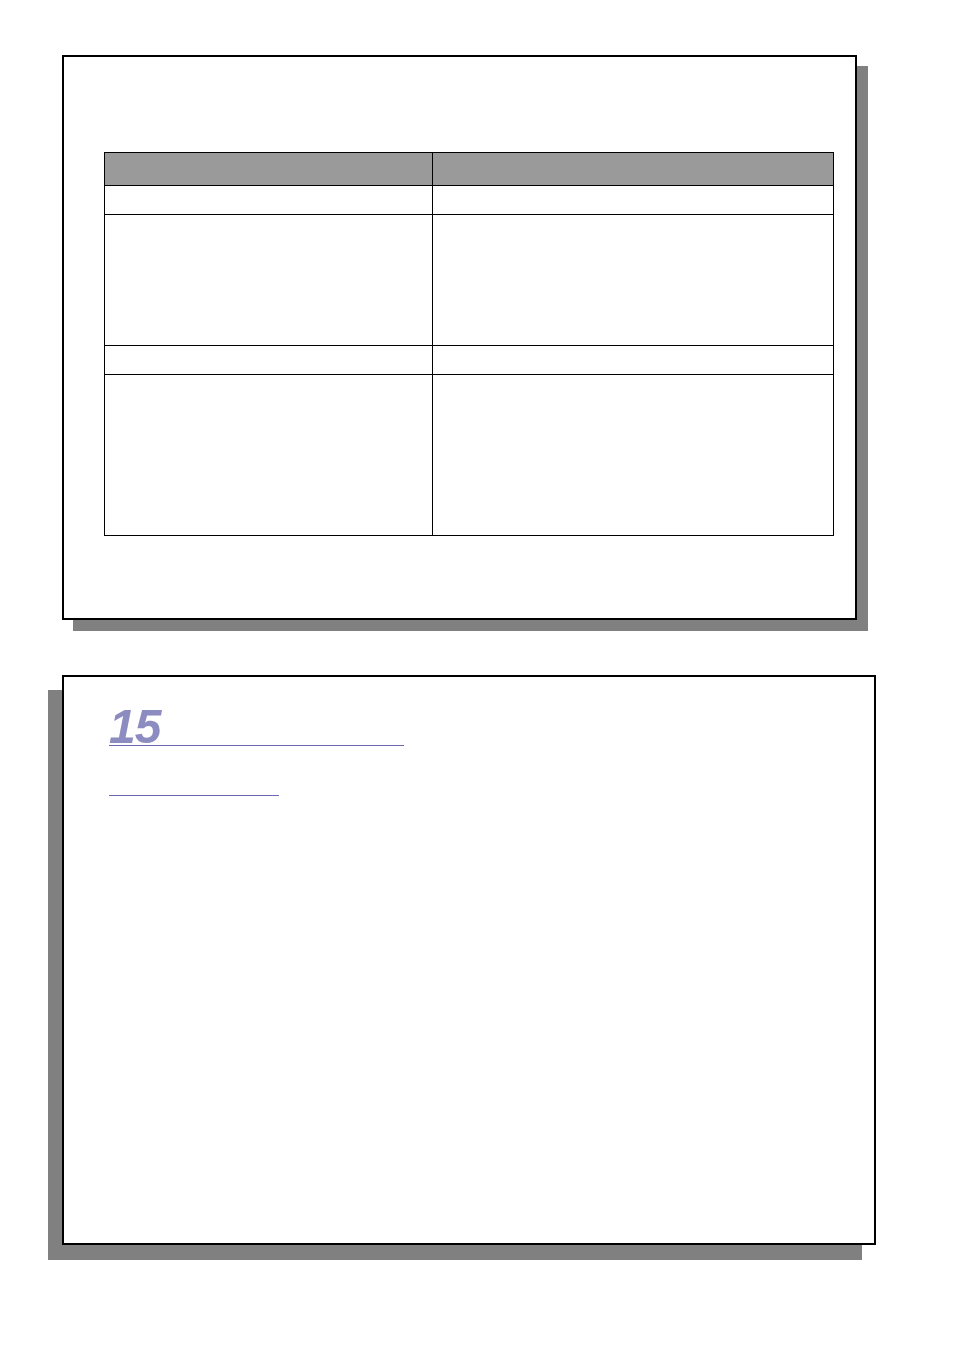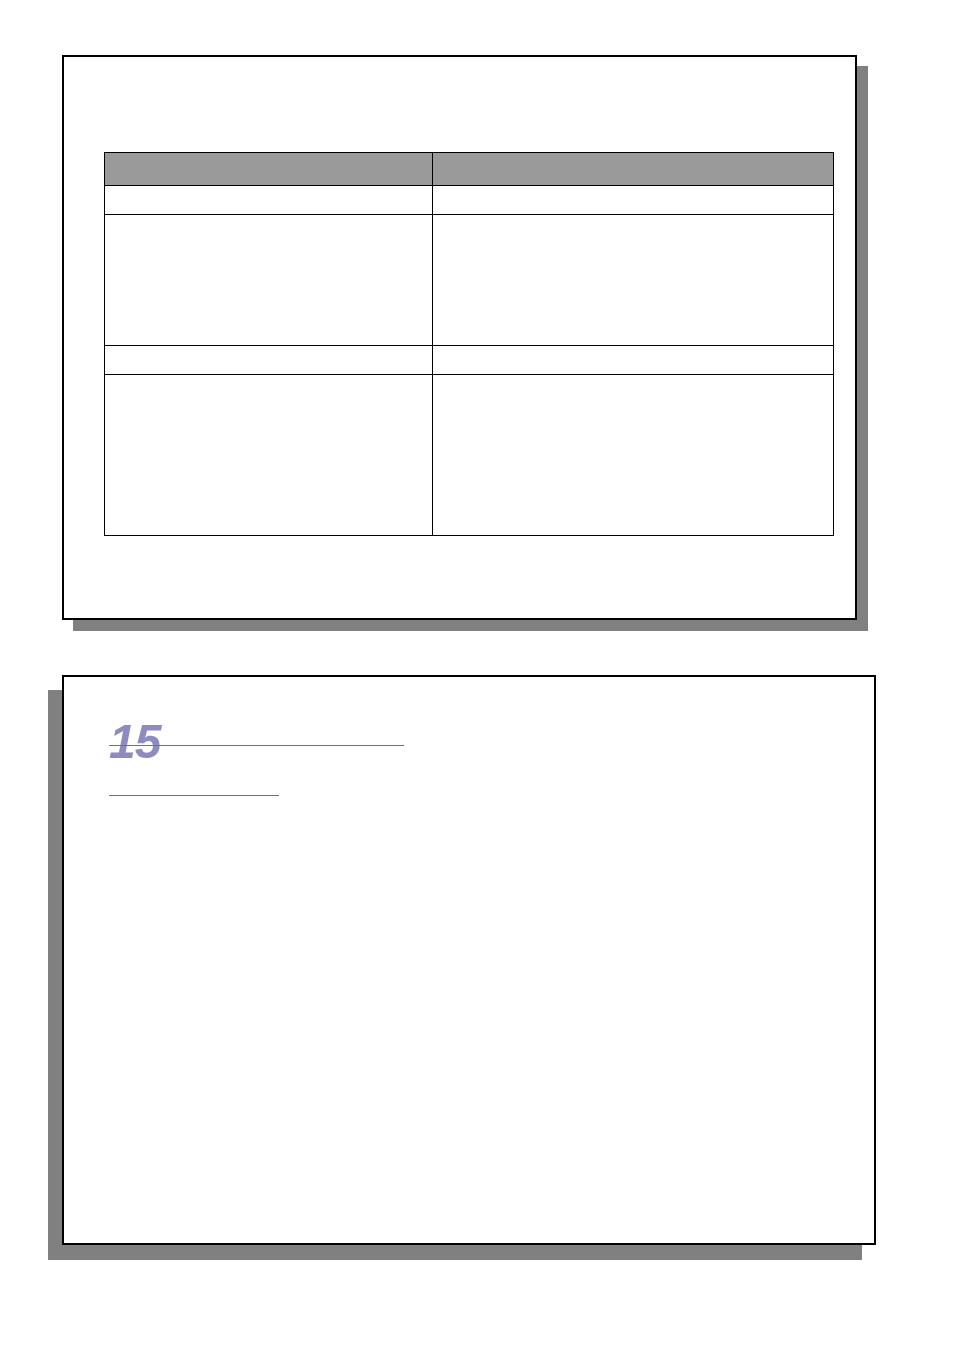--- a/index.html
+++ b/index.html
@@ -90,21 +90,20 @@
   
   .big-num {
     position: absolute;
     left: 45px;
     top: 22px;
     font-size: 48px;
     font-weight: 800;
     font-style: italic;
     color: #8c8cc0;          
     letter-spacing: -1px;
-    margin-top: 15px;
   }
   .big-num::before {         
     content: attr(data-text);
     position: absolute;
     left: 2px;
     top: 2px;
     color: #c8c8c8;
     z-index: -1;
   }
 

